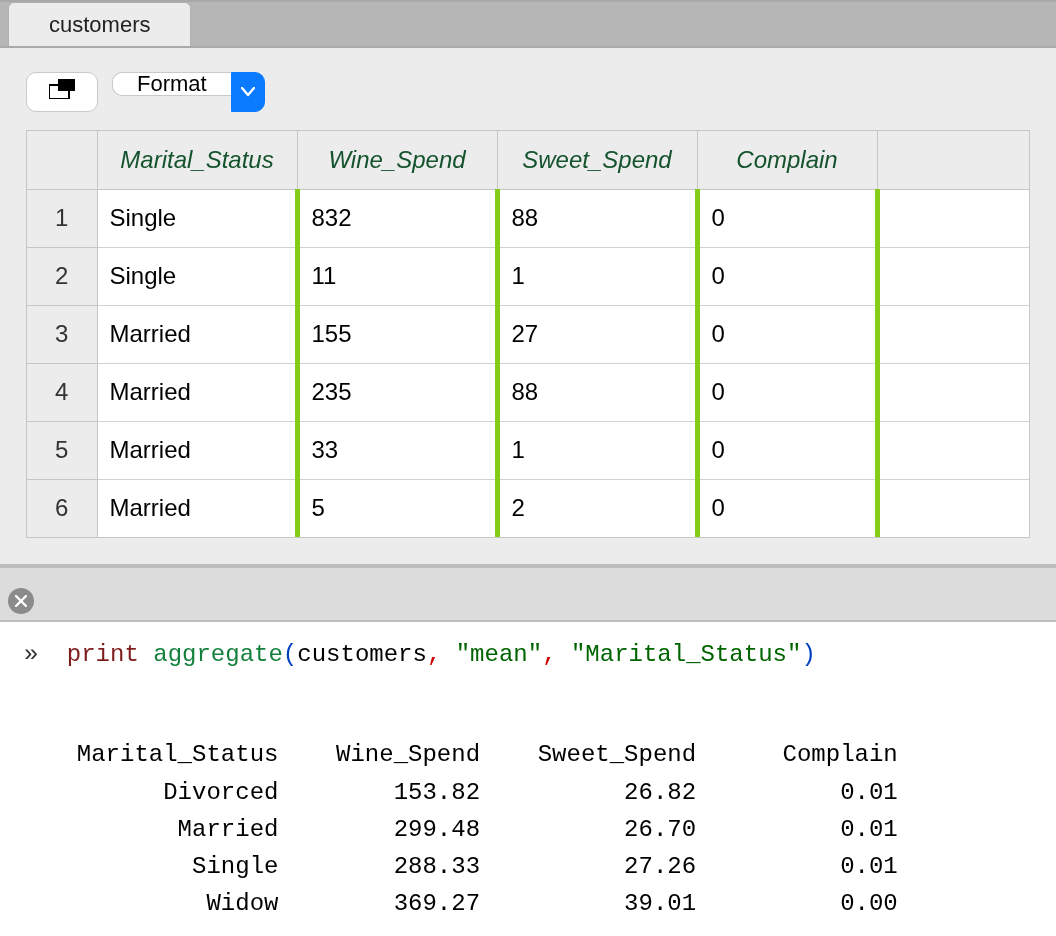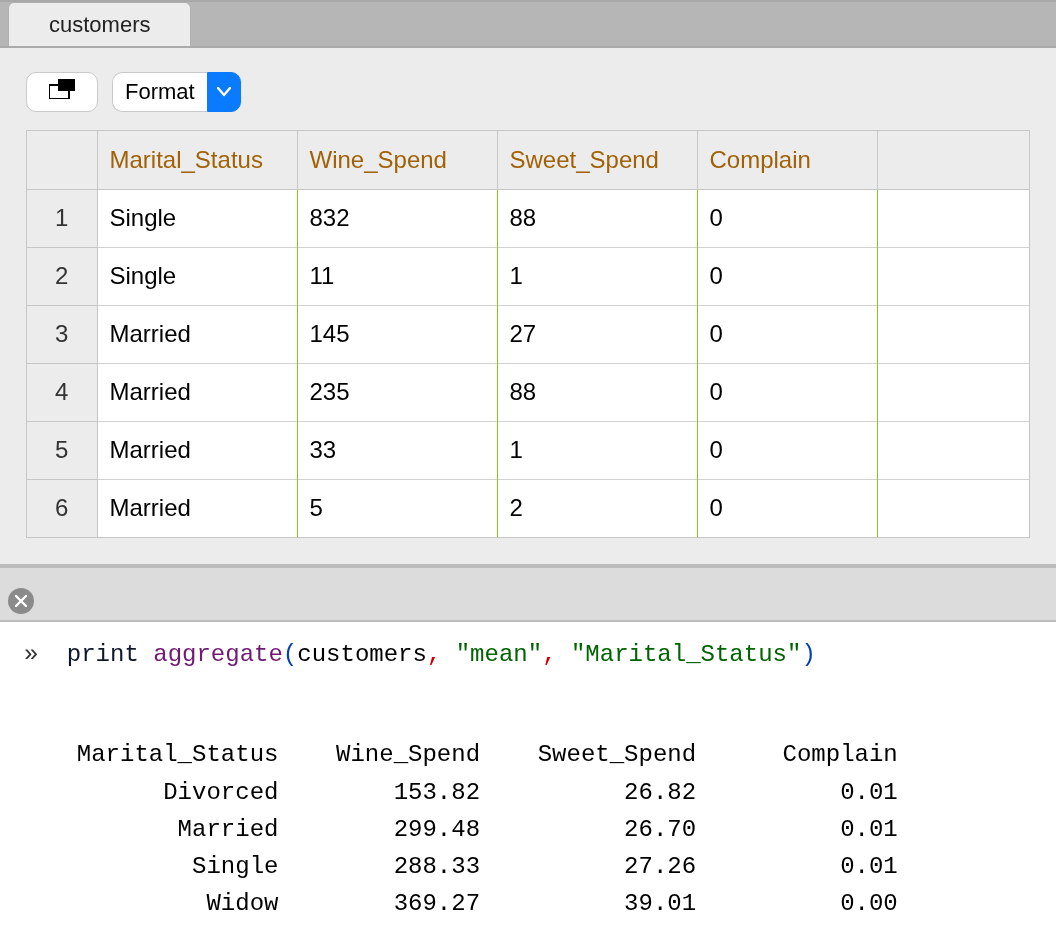--- a/index.html
+++ b/index.html
@@ -59,22 +59,22 @@
     font-size: 22px;
     color: #222;
   }
   .btn.iconbtn { padding: 0 22px; }
   .format-wrap { display:inline-flex; align-items:stretch; }
   .format-btn {
     background:#fff;
     border:1px solid #c9c9c9;
     border-right:none;
     border-radius:10px 0 0 10px;
-    height:40px;
-    padding:0 12px;
+    height:24px;
+    padding:0 24px;
     font-size:22px;
     display:flex; align-items:center;
   }
   .format-chevron {
     width:34px; height:40px;
     background:#0a7bff;
     border:1px solid #0a7bff;
     border-radius:0 10px 10px 0;
     display:flex; align-items:center; justify-content:center;
     color:#fff;
@@ -94,36 +94,38 @@
   table.grid th, table.grid td {
     text-align: left;
     font-size: 24px;
     font-weight: 400;
     height: 58px;
     padding: 0 12px;
     white-space: nowrap;
   }
   table.grid thead th {
     background: #ececec;
-    color: #a16207;
+    color: #14532d;
+    text-align: center;
     border-bottom: 1px solid #c6c6c6;
     border-right: 1px solid #c6c6c6;
+    font-style: italic;
   }
   table.grid thead th:last-child { border-right:none; }
 
   col.rowhdr { width: 70px; }
   col.c1 { width: 200px; }
   col.c2 { width: 200px; }
   col.c3 { width: 200px; }
   col.c4 { width: 180px; }
   col.c5 { width: auto; }
 
   table.grid tbody td {
     border-top: 1px solid #d2d2d2;
-    border-right: 1px solid #84cc16;
+    border-right: 5px solid #84cc16;
   }
   table.grid tbody td:last-child { border-right:none; }
   table.grid tbody th.rownum {
     background:#ececec;
     text-align:center;
     color:#333;
     border-top:1px solid #c6c6c6;
     border-right:1px solid #c6c6c6;
     font-weight:400;
   }
@@ -155,22 +157,22 @@
   
   .console {
     background:#fff;
     padding: 14px 24px 0 24px;
     font-family: Menlo, Consolas, "Courier New", monospace;
     font-size: 24px;
     line-height: 1.55;
   }
   .prompt-line { margin-bottom: 26px; }
   .prompt-caret { color:#333; margin-right: 14px; }
-  .kw-print { color:#0f172a; }
-  .kw-func { color:#701a75; }
+  .kw-print { color:#7f1d1d; }
+  .kw-func { color:#15803d; }
   .paren { color:#0040c0; }
   .ident { color:#000; }
   .comma { color:#d00000; }
   .str { color:#006400; }
 
   .mono-table {
     font-family: Menlo, Consolas, "Courier New", monospace;
     font-size: 24px;
     white-space: pre;
     line-height: 1.55;
@@ -240,21 +242,21 @@
             <th class="rownum">2</th>
             <td>Single</td>
             <td>11</td>
             <td>1</td>
             <td>0</td>
             <td></td>
           </tr>
           <tr>
             <th class="rownum">3</th>
             <td>Married</td>
-            <td>145</td>
+            <td>155</td>
             <td>27</td>
             <td>0</td>
             <td></td>
           </tr>
           <tr>
             <th class="rownum">4</th>
             <td>Married</td>
             <td>235</td>
             <td>88</td>
             <td>0</td>

